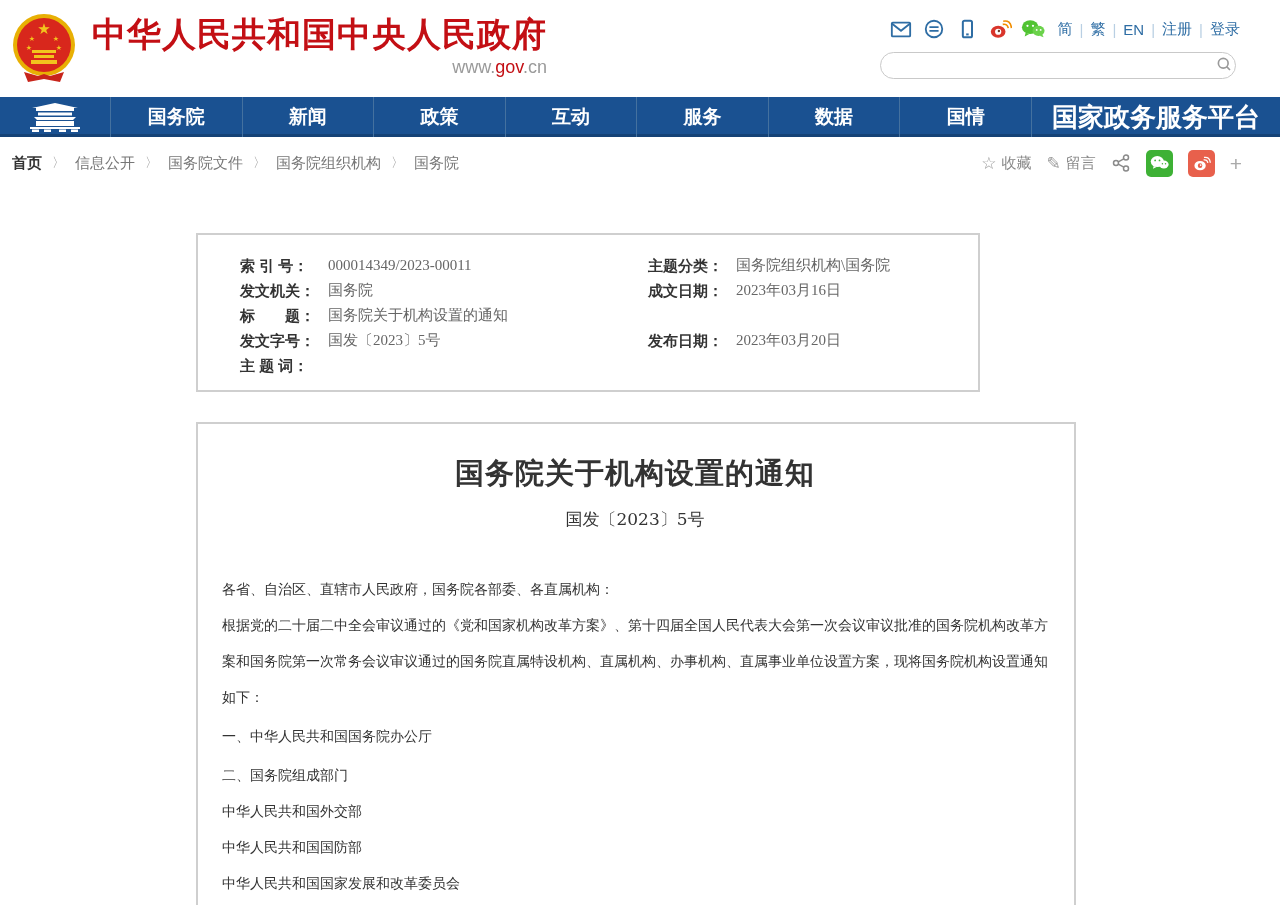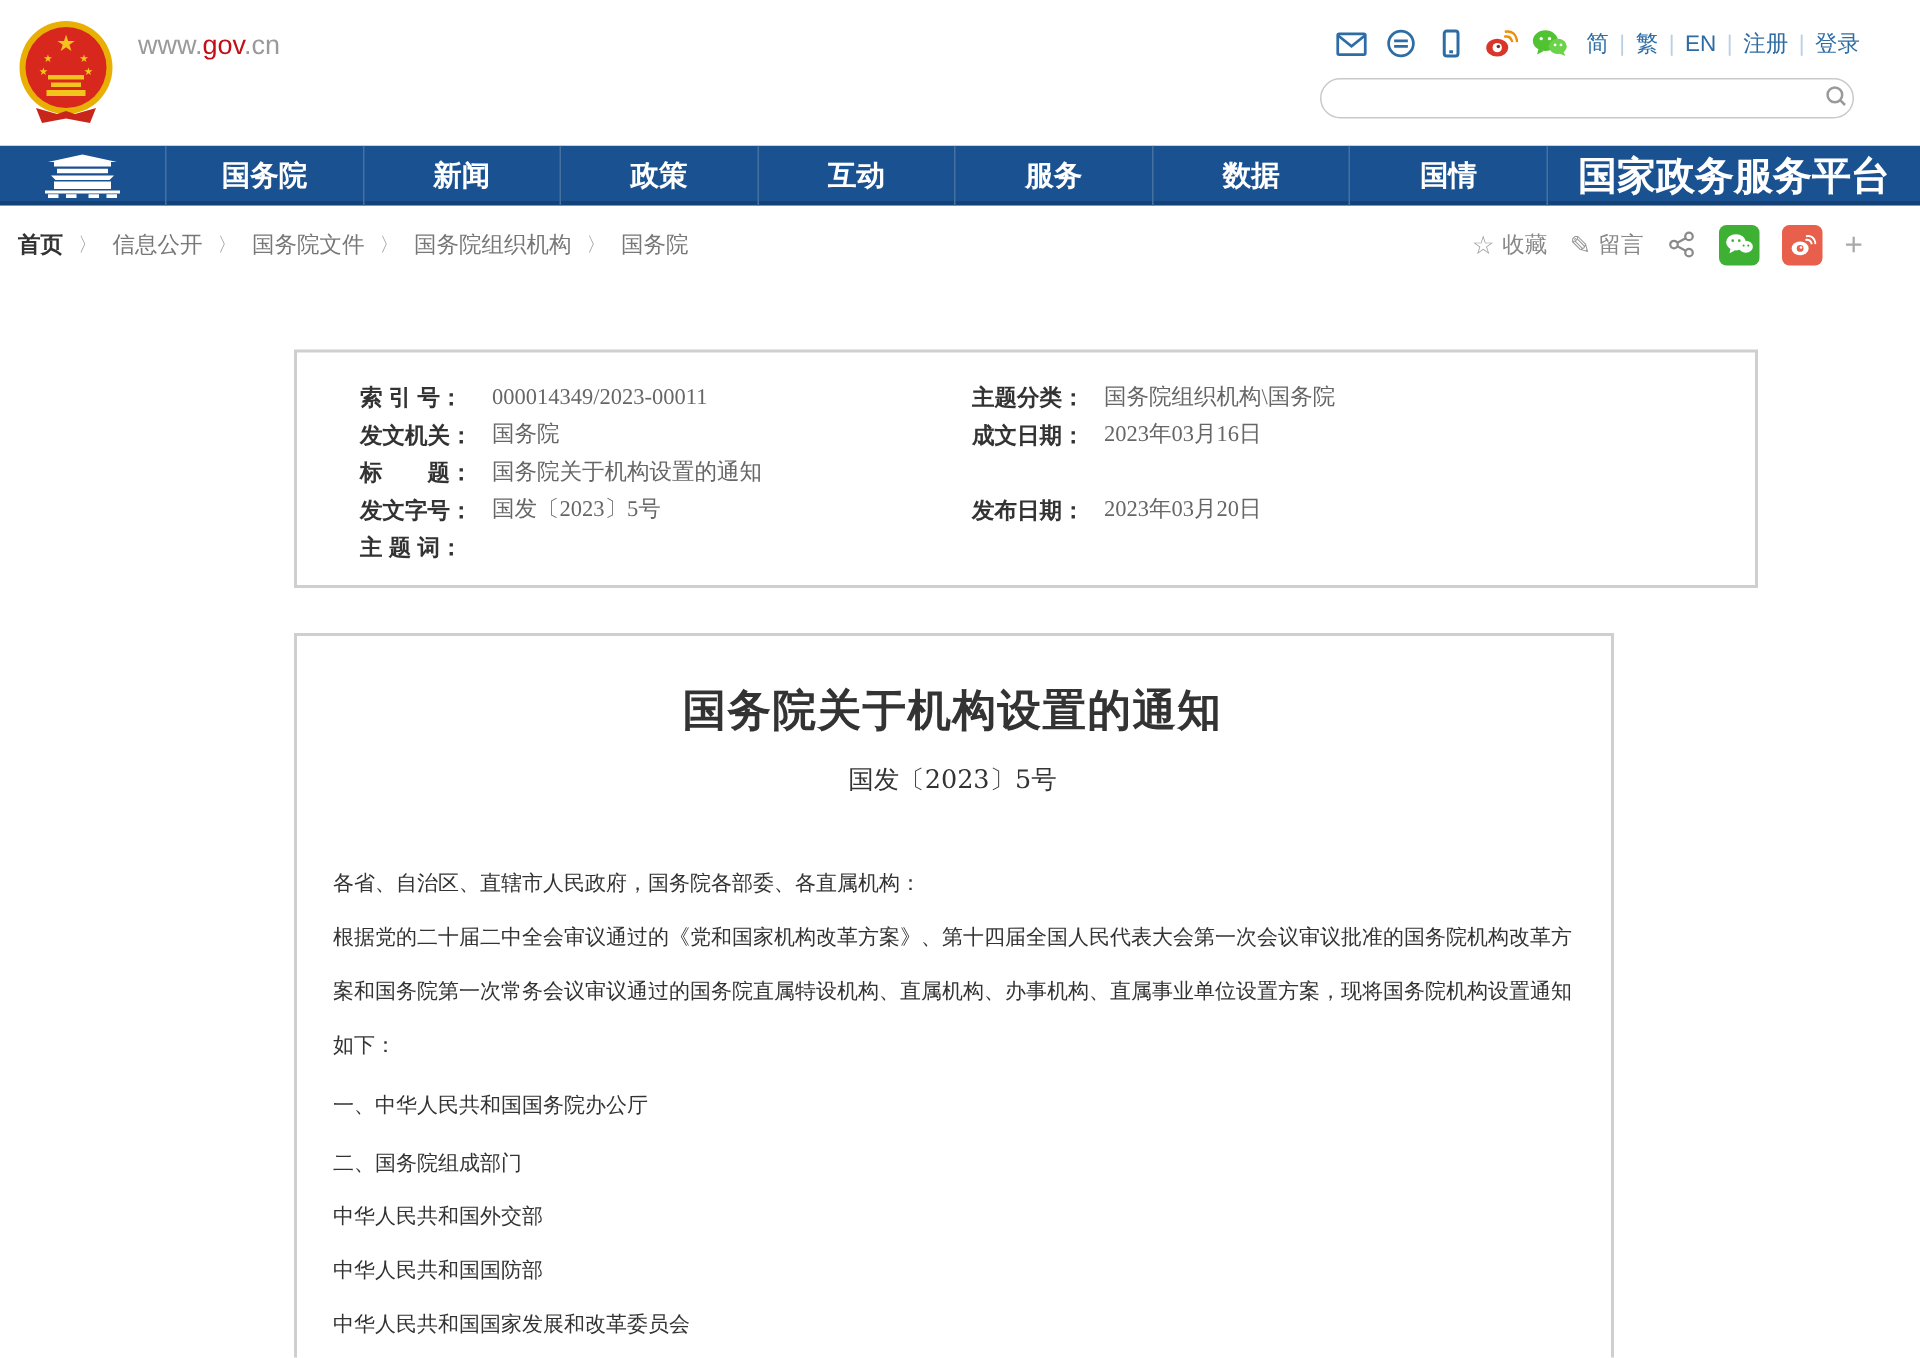--- a/index.html
+++ b/index.html
@@ -7,21 +7,21 @@
   .page { position:relative; width:1280px; height:905px; overflow:hidden; background:#fff;
           font-family:"Liberation Sans", sans-serif; }
 
   
   .header { position:relative; height:97px; background:#fff; }
   .hdr-left { position:absolute; left:10px; top:12px; display:flex; align-items:flex-start; cursor:pointer; }
   .emblem { width:68px; height:72px; }
   .site-block { margin-left:14px; padding-top:4px; }
   .site-title { font-size:34px; font-weight:bold; color:#C30F14; letter-spacing:1px; line-height:1.1;
                 font-family:"Liberation Sans", sans-serif; }
-  .site-url { margin-top:4px; font-size:18px; color:#9a9a9a; }
+  .site-url { margin-top:4px; font-size:18px; color:#9a9a9a;text-align:right; }
   .site-url .gov { color:#C30F14; }
   .hdr-right { position:absolute; right:40px; top:16px; width:360px; }
   .hdr-tools { display:flex; align-items:center; justify-content:flex-end; gap:9px; height:26px; }
   .hdr-tools .icn { width:24px; height:24px; display:inline-flex; align-items:center; justify-content:center; cursor:pointer; }
   .hdr-links { display:flex; align-items:center; gap:0; margin-left:4px; font-size:15px; color:#2E6DA4; }
   .hdr-links a { color:#2E6DA4; text-decoration:none; cursor:pointer; }
   .hdr-links .sep { color:#b9cfe3; margin:0 7px; }
   .search-wrap { margin-top:10px; position:relative; }
   .search-input { width:356px; height:27px; border:1px solid #c9c9c9; border-radius:14px;
                   padding:0 34px 0 14px; font-size:14px; color:#333; outline:none; }
@@ -42,21 +42,21 @@
   .crumb-sep { color:#9a9a9a; margin:0 10px; font-size:13px; }
   .crumb-actions { margin-left:auto; display:flex; align-items:center; gap:15px; color:#888; font-size:15px; }
   .act { display:inline-flex; align-items:center; gap:5px; cursor:pointer; color:#888; }
   .act .glyph { font-size:17px; color:#999; }
   .sq { width:27px; height:27px; border-radius:5px; display:inline-flex; align-items:center; justify-content:center; cursor:pointer; }
   .sq.wechat { background:#3EB135; }
   .sq.weibo { background:#E8604C; }
   .plus { font-size:21px; color:#aaa; cursor:pointer; line-height:1; }
 
   
-  .meta-box { margin:44px 0 0 196px; width:976px; border:2px solid #cfcfcf; background:#fff;
+  .meta-box { margin:44px 0 0 196px; width:784px; border:2px solid #cfcfcf; background:#fff;
               padding:18px 20px 12px 42px; display:flex; }
   .meta-col { display:flex; flex-direction:column; }
   .meta-col.left { width:408px; }
   .meta-col.right { flex:1; }
   .meta-row { display:flex; line-height:25px; height:25px; font-size:15px; white-space:nowrap; }
   .meta-label { font-weight:bold; color:#333; min-width:82px; }
   .meta-value { color:#666; font-family:"Liberation Serif", serif; margin-left:6px; }
 
   
   .doc-box { margin:30px 0 0 196px; width:880px; height:620px; border:2px solid #cfcfcf; background:#fff;
@@ -87,20 +87,21 @@
         <text x="22" y="29" font-size="7" fill="#F2C41D" text-anchor="middle">★</text>
         <text x="46" y="29" font-size="7" fill="#F2C41D" text-anchor="middle">★</text>
         <text x="19" y="38" font-size="7" fill="#F2C41D" text-anchor="middle">★</text>
         <text x="49" y="38" font-size="7" fill="#F2C41D" text-anchor="middle">★</text>
         <rect x="22" y="38" width="24" height="3" fill="#F2C41D"></rect>
         <rect x="24" y="43" width="20" height="3" fill="#F2C41D"></rect>
         <rect x="21" y="48" width="26" height="4" fill="#F2C41D"></rect>
         <path d="M14 60 L28 64 L34 62 L40 64 L54 60 L50 70 L34 67 L18 70 Z" fill="#C8251B"></path>
       </svg>
       <div class="site-block">
+        <div class="site-title">中华人民共和国中央人民政府</div>
         <div class="site-url"><span>www.</span><span class="gov">gov</span><span>.cn</span></div>
       </div>
     </div>
 
     <div class="hdr-right">
       <div class="hdr-tools">
         <span class="icn">
           <svg width="22" height="22" viewBox="0 0 24 24" fill="none" stroke="#2E6DA4" stroke-width="2">
             <rect x="2" y="5" width="20" height="15" rx="1"></rect>
               <path d="M2 6 L12 14 L22 6"></path>

